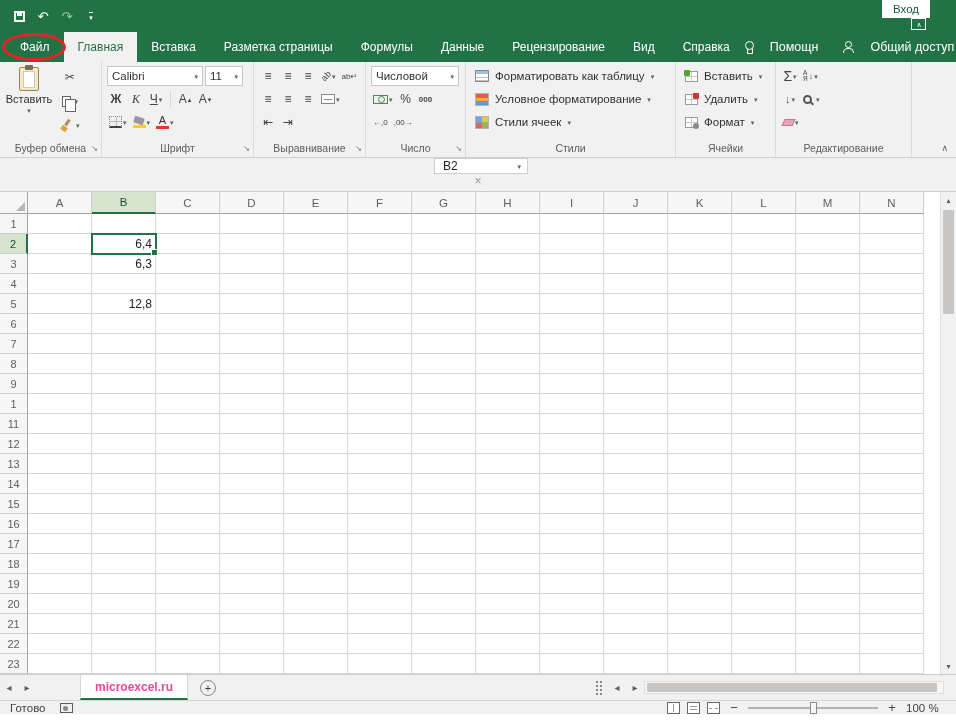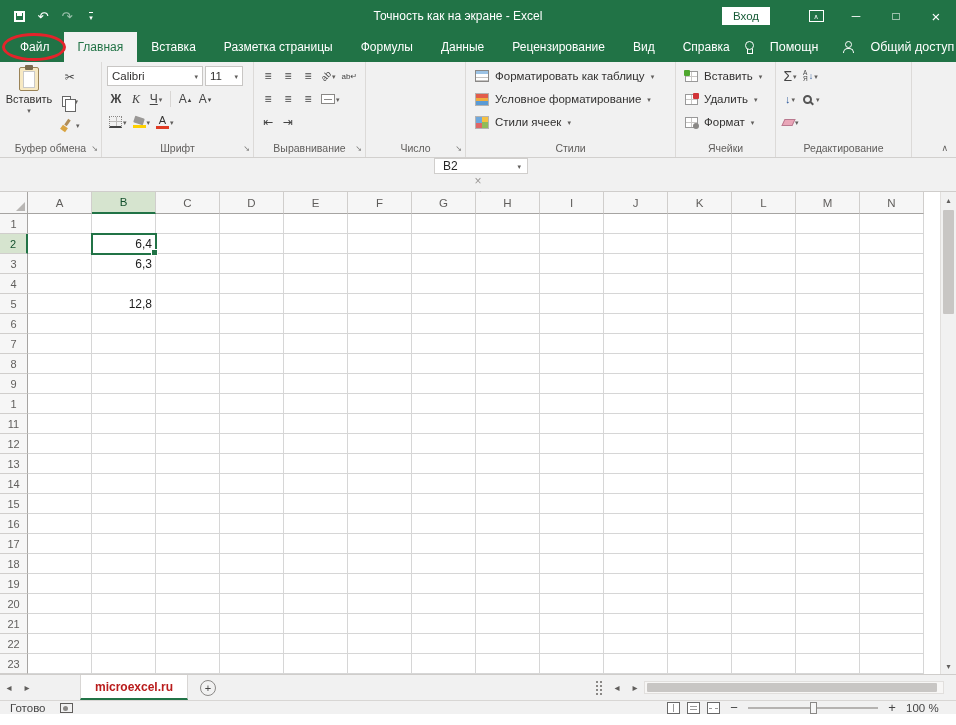--- a/index.html
+++ b/index.html
@@ -9,21 +9,21 @@
 
   
   .titlebar { position:absolute; left:0; top:0; width:956px; height:32px; background:#217346; color:#fff; display:flex; align-items:center; }
   .qat { display:flex; align-items:center; padding-left:8px; gap:2px; }
   .qbtn { min-width:22px; height:24px; display:flex; align-items:center; justify-content:center; font-size:13px; color:#fff; cursor:default; }
   .qbtn.dim { opacity:.55; }
   .ico-save { width:11px; height:11px; border:2px solid #fff; position:relative; }
   .ico-save::after { content:""; position:absolute; left:1px; top:-1px; width:5px; height:4px; background:#fff; }
   .qat-custom { display:inline-block; border-top:1px solid #fff; padding-top:1px; font-size:7px; line-height:7px; }
   .tb-title { position:absolute; left:190px; right:230px; text-align:center; line-height:32px; font-size:12px; color:#fff; white-space:nowrap; }
-  .tb-right { margin-left:auto; display:flex; align-items:center; height:100%; }
+  .tb-right { margin-left:auto; display:flex; align-items:center; height:100%;flex-direction:column; }
   .signin { background:#fff; color:#185c37; font-size:11.5px; padding:3px 11px; margin-right:26px; cursor:default; }
   .winbtn { width:40px; height:32px; display:flex; align-items:center; justify-content:center; font-size:12px; color:#fff; cursor:default; }
   .ro-box { width:15px; height:12px; border:1px solid #fff; display:flex; align-items:center; justify-content:center; font-size:7px; line-height:7px; }
   .winbtn.close { font-size:15px; }
 
   
   .tabrow { position:absolute; left:0; top:32px; width:956px; height:30px; background:#217346; display:flex; align-items:stretch; color:#fff; padding-left:6px; }
   .rtab { padding:0 14px; display:flex; align-items:center; font-size:12px; white-space:nowrap; cursor:default; }
   .rtab.active { background:#f1f1f1; color:#217346; }
   .tr-right { margin-left:auto; display:flex; align-items:center; gap:24px; padding-right:14px; }
@@ -138,21 +138,21 @@
   .cell.sel::after { content:""; position:absolute; right:-3px; bottom:-3px; width:5px; height:5px; background:#217346; border:1px solid #fff; z-index:4; }
 
   .vscroll { position:absolute; left:940px; top:192px; width:16px; height:482px; background:#f1f1f1; border-left:1px solid #e1dfdd; display:flex; flex-direction:column; align-items:center; }
   .varrow { height:16px; width:16px; display:flex; align-items:center; justify-content:center; font-size:8px; color:#605e5c; cursor:default; }
   .varrow.bottom { margin-top:auto; }
   .vthumb { width:11px; height:104px; background:#c8c6c4; margin-top:2px; border-radius:1px; }
 
   
   .sheetbar { position:absolute; left:0; top:674px; width:956px; height:26px; background:#f1f1f1; border-top:1px solid #cfcdcb; display:flex; align-items:stretch; }
   .snav { width:18px; display:flex; align-items:center; justify-content:center; color:#605e5c; font-size:10px; cursor:default; }
-  .sheettab { margin-left:44px; padding:0 14px; background:#fff; border-left:1px solid #d8d6d4; border-right:1px solid #d8d6d4; border-bottom:2px solid #217346; display:flex; align-items:center; color:#b91c1c; font-weight:700; font-size:12px; cursor:default; }
+  .sheettab { margin-left:44px; padding:0 14px; background:#fff; border-left:1px solid #d8d6d4; border-right:1px solid #d8d6d4; border-bottom:2px solid #217346; display:flex; align-items:center; color:#ec4899; font-weight:700; font-size:12px; cursor:default; }
   .addsheet { width:16px; height:16px; border:1px solid #8a8886; border-radius:50%; align-self:center; margin-left:12px; display:flex; align-items:center; justify-content:center; font-size:11px; color:#444; cursor:default; }
   .sb-spacer { flex:1; }
   .splitter { width:6px; height:14px; align-self:center; border-left:2px dotted #8a8886; border-right:2px dotted #8a8886; margin-right:6px; }
   .hscroll { width:300px; height:13px; align-self:center; background:#f7f6f5; border:1px solid #e1dfdd; margin-right:12px; display:flex; align-items:center; }
   .hthumb { width:290px; height:9px; background:#c8c6c4; margin-left:2px; border-radius:1px; }
 
   
   .statusbar { position:absolute; left:0; top:700px; width:956px; height:14px; background:#f1f1f1; border-top:1px solid #d8d6d4; display:flex; align-items:center; font-size:11.5px; color:#444; }
   .status-text { padding-left:10px; }
   .macro-ico { width:13px; height:10px; border:1px solid #5f5d5b; position:relative; margin-left:14px; }
@@ -182,21 +182,20 @@
     <span class="qbtn">
         <span>↶</span>
       </span>
     <span class="qbtn dim">
         <span>↷</span>
       </span>
     <span class="qbtn">
         <span class="qat-custom">▾</span>
       </span>
   </div>
-  <div class="tb-title">Точность как на экране - Excel</div>
   <div class="tb-right">
     <span class="signin">Вход</span>
     <span class="winbtn">
         <span class="ro-box">
           <i>∧</i>
         </span>
       </span>
     <span class="winbtn">
         <span>─</span>
       </span>
@@ -339,20 +338,46 @@
       <div class="rrow">
         <span class="sbtn">⇤</span>
         <span class="sbtn">⇥</span>
       </div>
     </div>
     <span class="launcher">↘</span>
     <div class="rgroup-label">Выравнивание</div>
   </div>
 
   <div class="rgroup" style="width:100px">
+    <div class="rows">
+      <div class="rrow">
+        <div class="combo" style="width:88px">
+            <span>Числовой</span>
+            <span class="caret">▾</span>
+          </div>
+      </div>
+      <div class="rrow">
+        <span class="sbtn">
+            <span class="ico-money"></span>
+            <span class="caret">▾</span>
+          </span>
+        <span class="sbtn">%</span>
+        <span class="sbtn">
+            <span class="g000">000</span>
+          </span>
+      </div>
+      <div class="rrow">
+        <span class="sbtn">
+            <span class="gdec">←,0</span>
+          </span>
+        <span class="sbtn">
+            <span class="gdec">,00→</span>
+          </span>
+      </div>
+    </div>
     <span class="launcher">↘</span>
     <div class="rgroup-label">Число</div>
   </div>
 
   <div class="rgroup" style="width:210px">
     <div class="rows">
       <div class="style-row">
         <span class="ico-table"></span>
         <span>Форматировать как таблицу</span>
         <span class="caret">▾</span>

